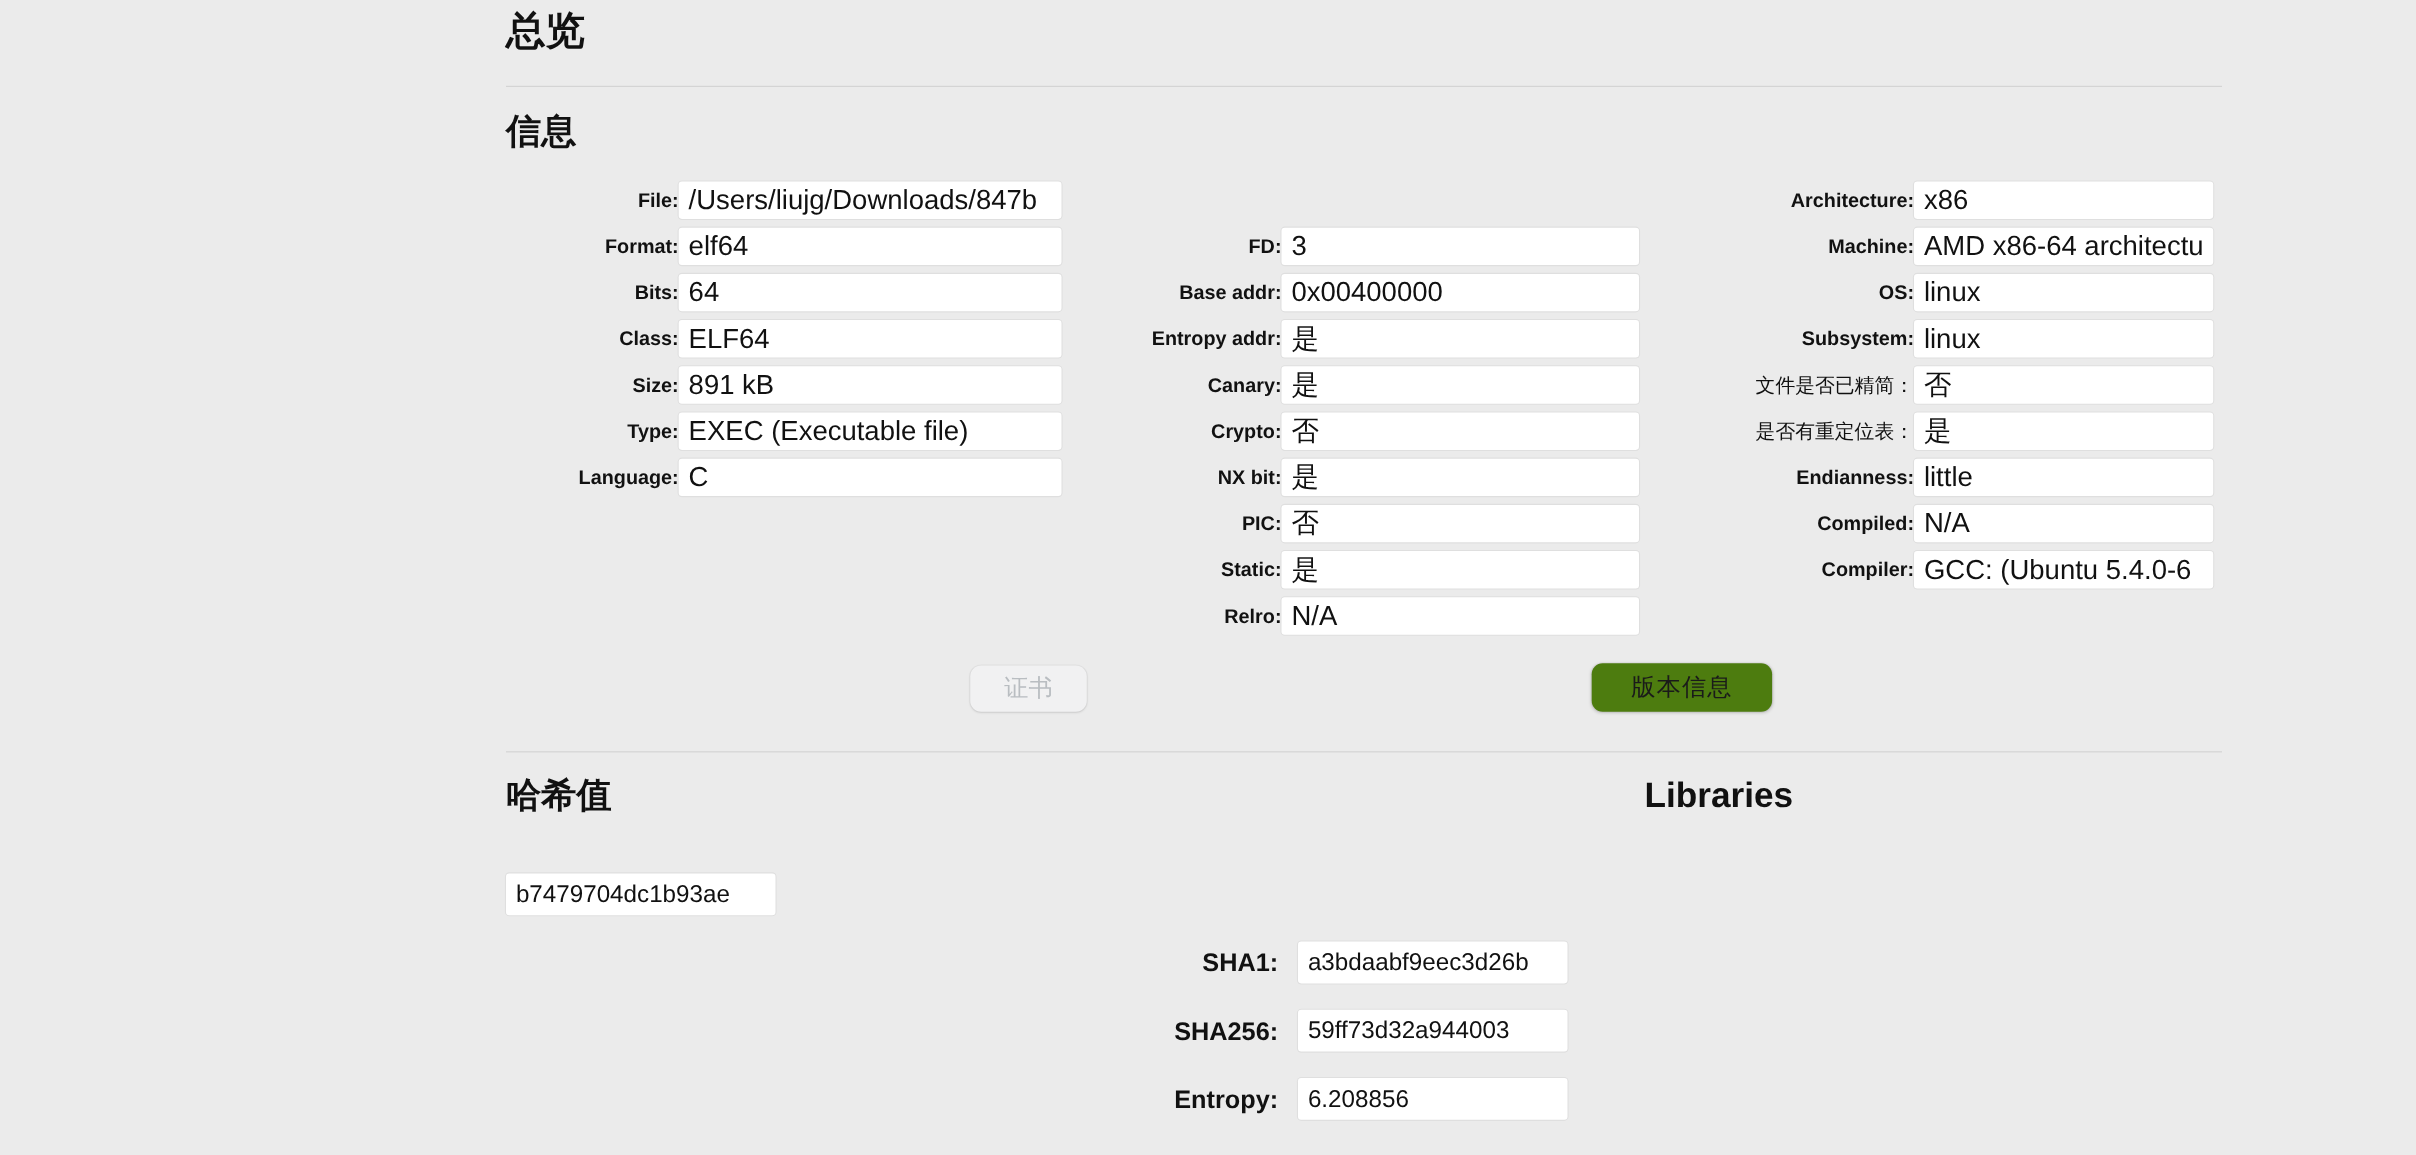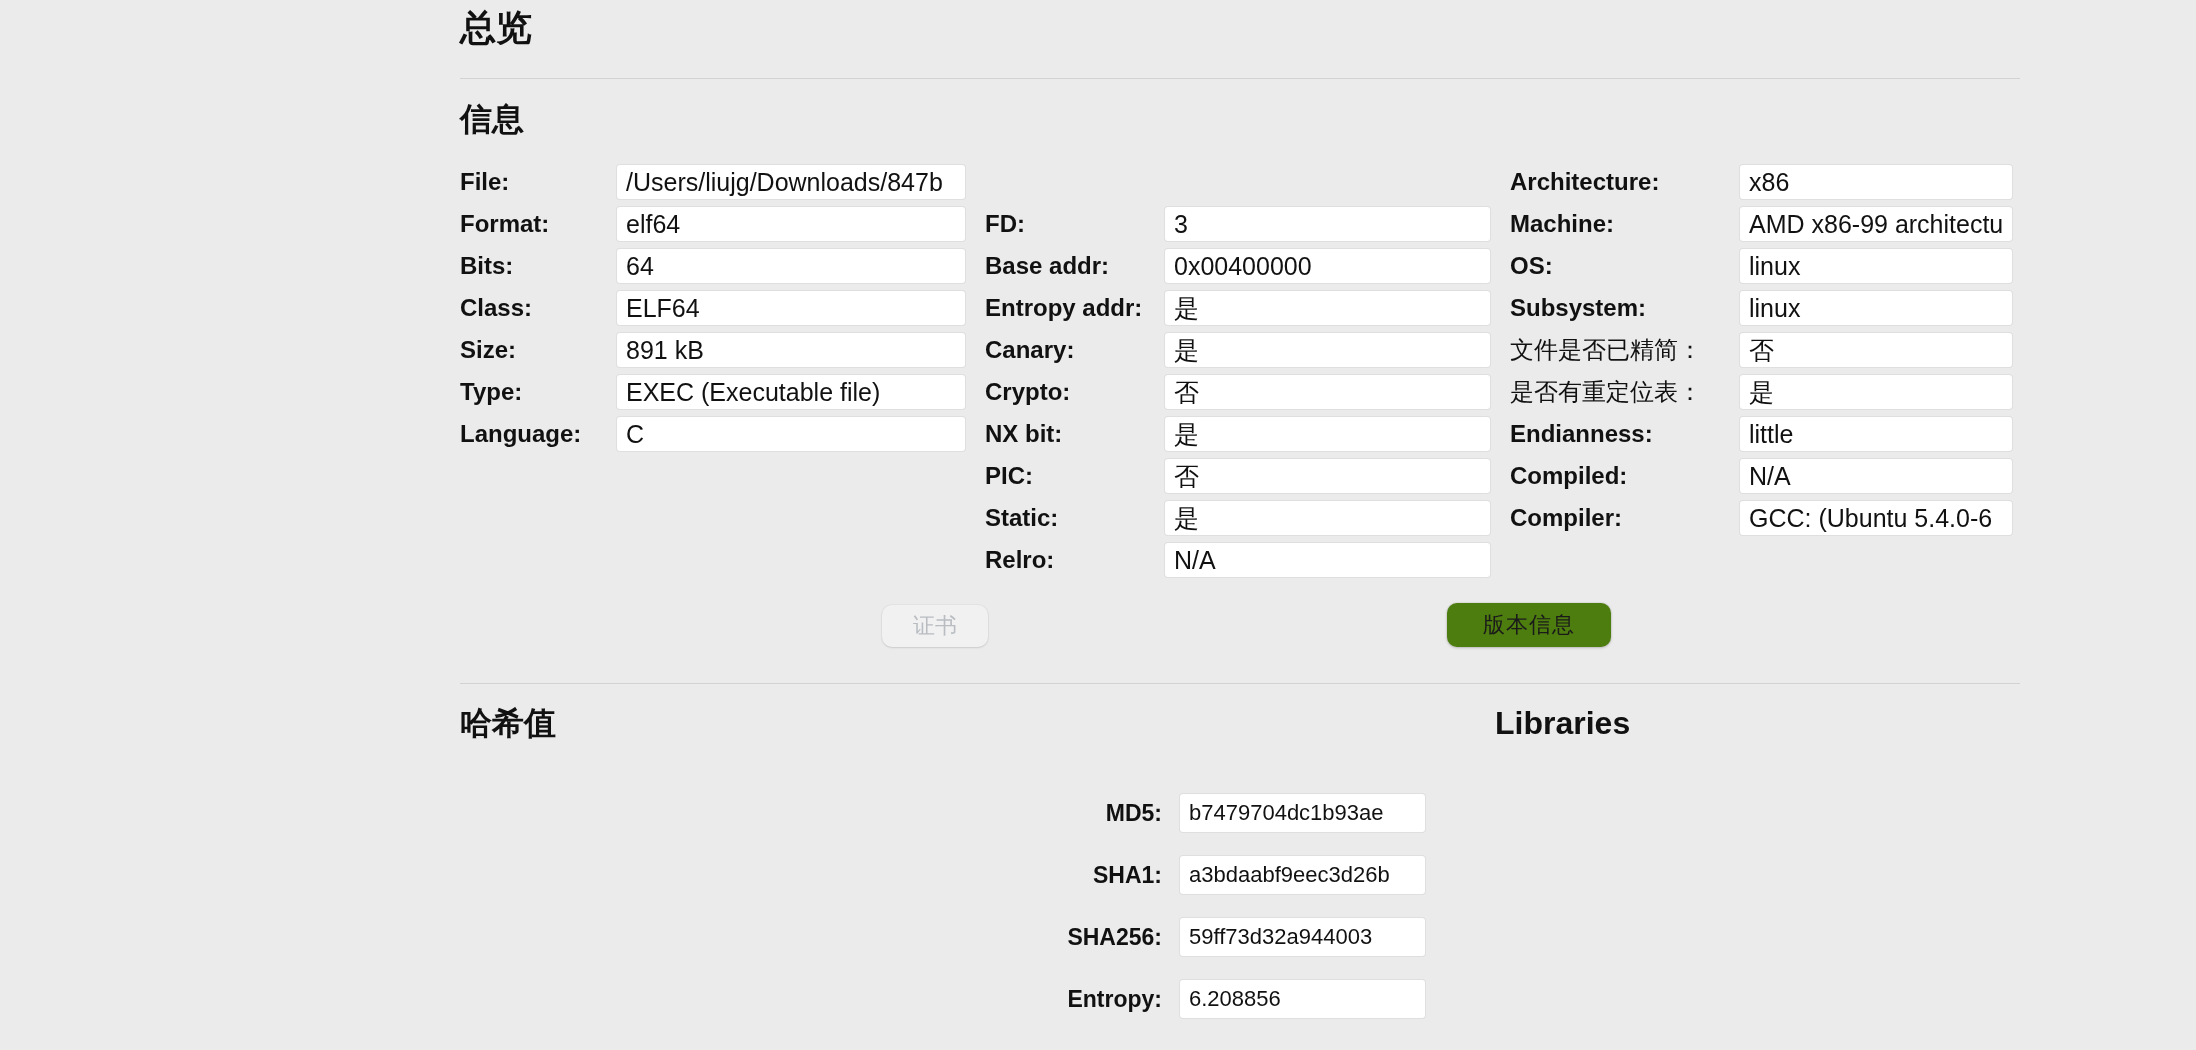--- a/index.html
+++ b/index.html
@@ -61,23 +61,24 @@
   .info-col-2 { width: 505px; margin-left: 20px; margin-top: 42px; }
   .info-col-3 { width: 502px; margin-left: 20px; }
   .irow {
     display: flex;
     align-items: center;
     height: 34px;
     margin-bottom: 8px;
   }
   .ilabel {
     flex: none;
-    font-size: 24px;
+    font-size: 18px;
     font-weight: 700;
     white-space: nowrap;
+    text-align: right;
   }
   .info-col-1 .ilabel { width: 157px; }
   .info-col-2 .ilabel { width: 180px; }
   .info-col-3 .ilabel { width: 230px; }
   .ilabel.cjk { font-weight: 400; }
   .ifield {
     flex: 1;
     height: 34px;
     line-height: 34px;
     background: #ffffff;
@@ -246,21 +247,21 @@
         </div>
       </div>
 
       <div class="info-col info-col-3">
         <div class="irow">
           <span class="ilabel">Architecture:</span>
           <span class="ifield">x86</span>
         </div>
         <div class="irow">
           <span class="ilabel">Machine:</span>
-          <span class="ifield">AMD x86-99 architectu</span>
+          <span class="ifield">AMD x86-64 architectu</span>
         </div>
         <div class="irow">
           <span class="ilabel">OS:</span>
           <span class="ifield">linux</span>
         </div>
         <div class="irow">
           <span class="ilabel">Subsystem:</span>
           <span class="ifield">linux</span>
         </div>
         <div class="irow">
@@ -292,21 +293,20 @@
       <button class="btn btn-version">版本信息</button>
     </div>
 
     <div class="divider divider-mid"></div>
 
     <div class="section-heading hash-heading">哈希值</div>
     <div class="section-heading libraries-heading">Libraries</div>
 
     <div class="hash-rows">
       <div class="hash-row">
-        <span class="hash-label">MD5:</span>
         <span class="hash-field">b7479704dc1b93ae</span>
       </div>
       <div class="hash-row">
         <span class="hash-label">SHA1:</span>
         <span class="hash-field">a3bdaabf9eec3d26b</span>
       </div>
       <div class="hash-row">
         <span class="hash-label">SHA256:</span>
         <span class="hash-field">59ff73d32a944003</span>
       </div>

